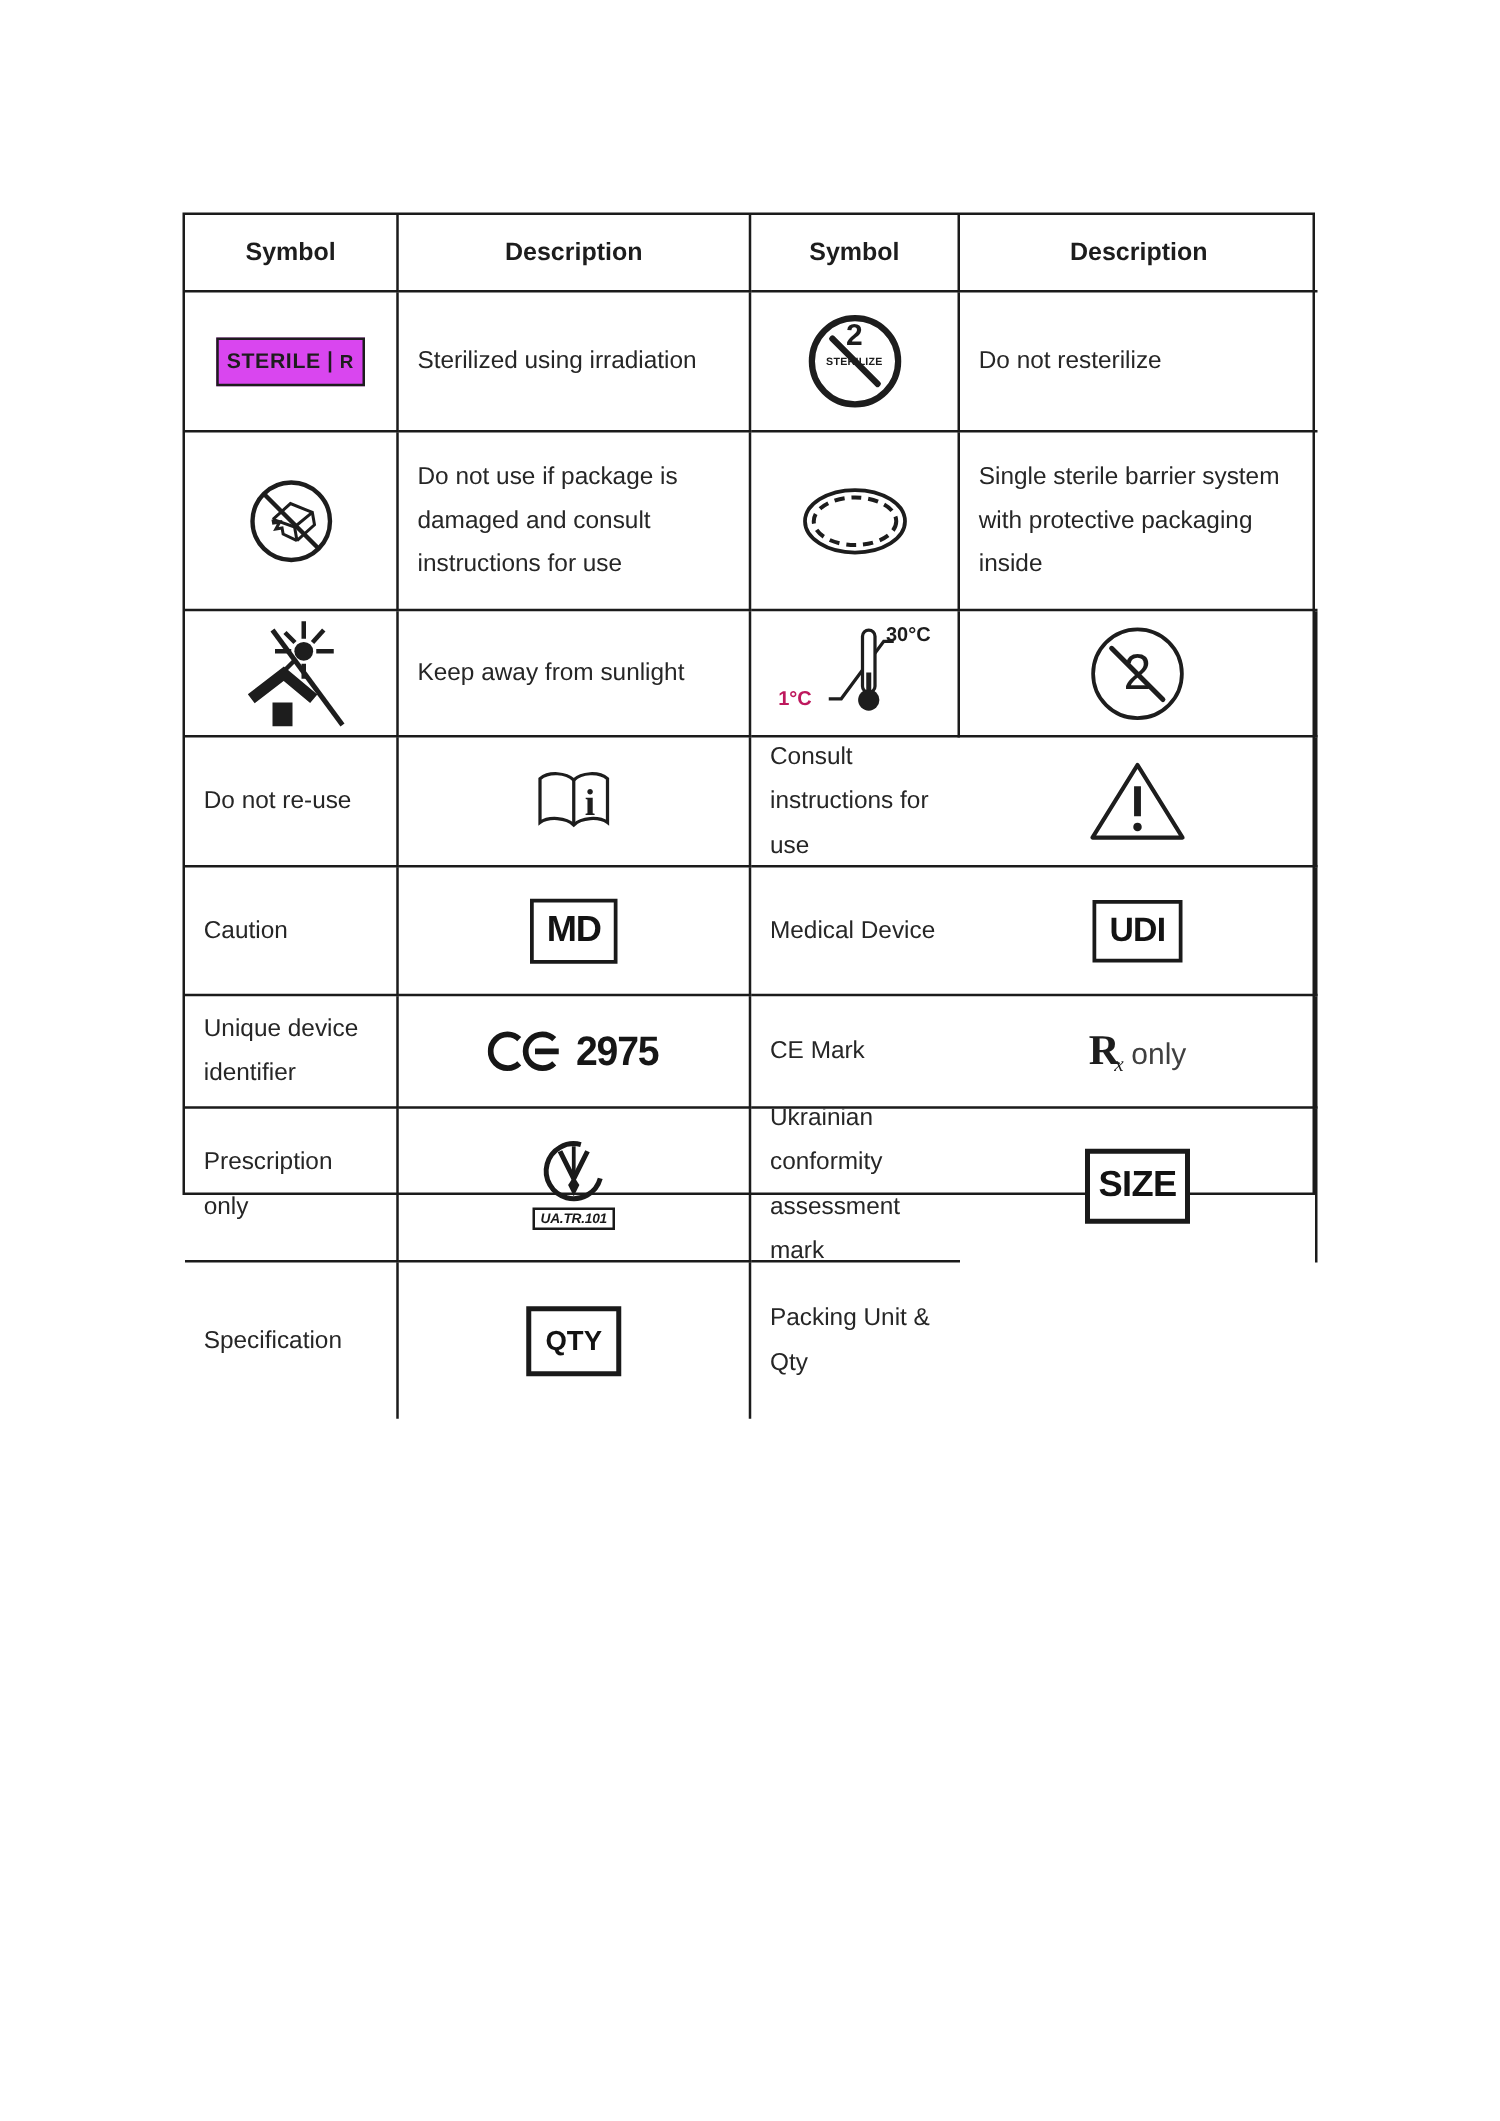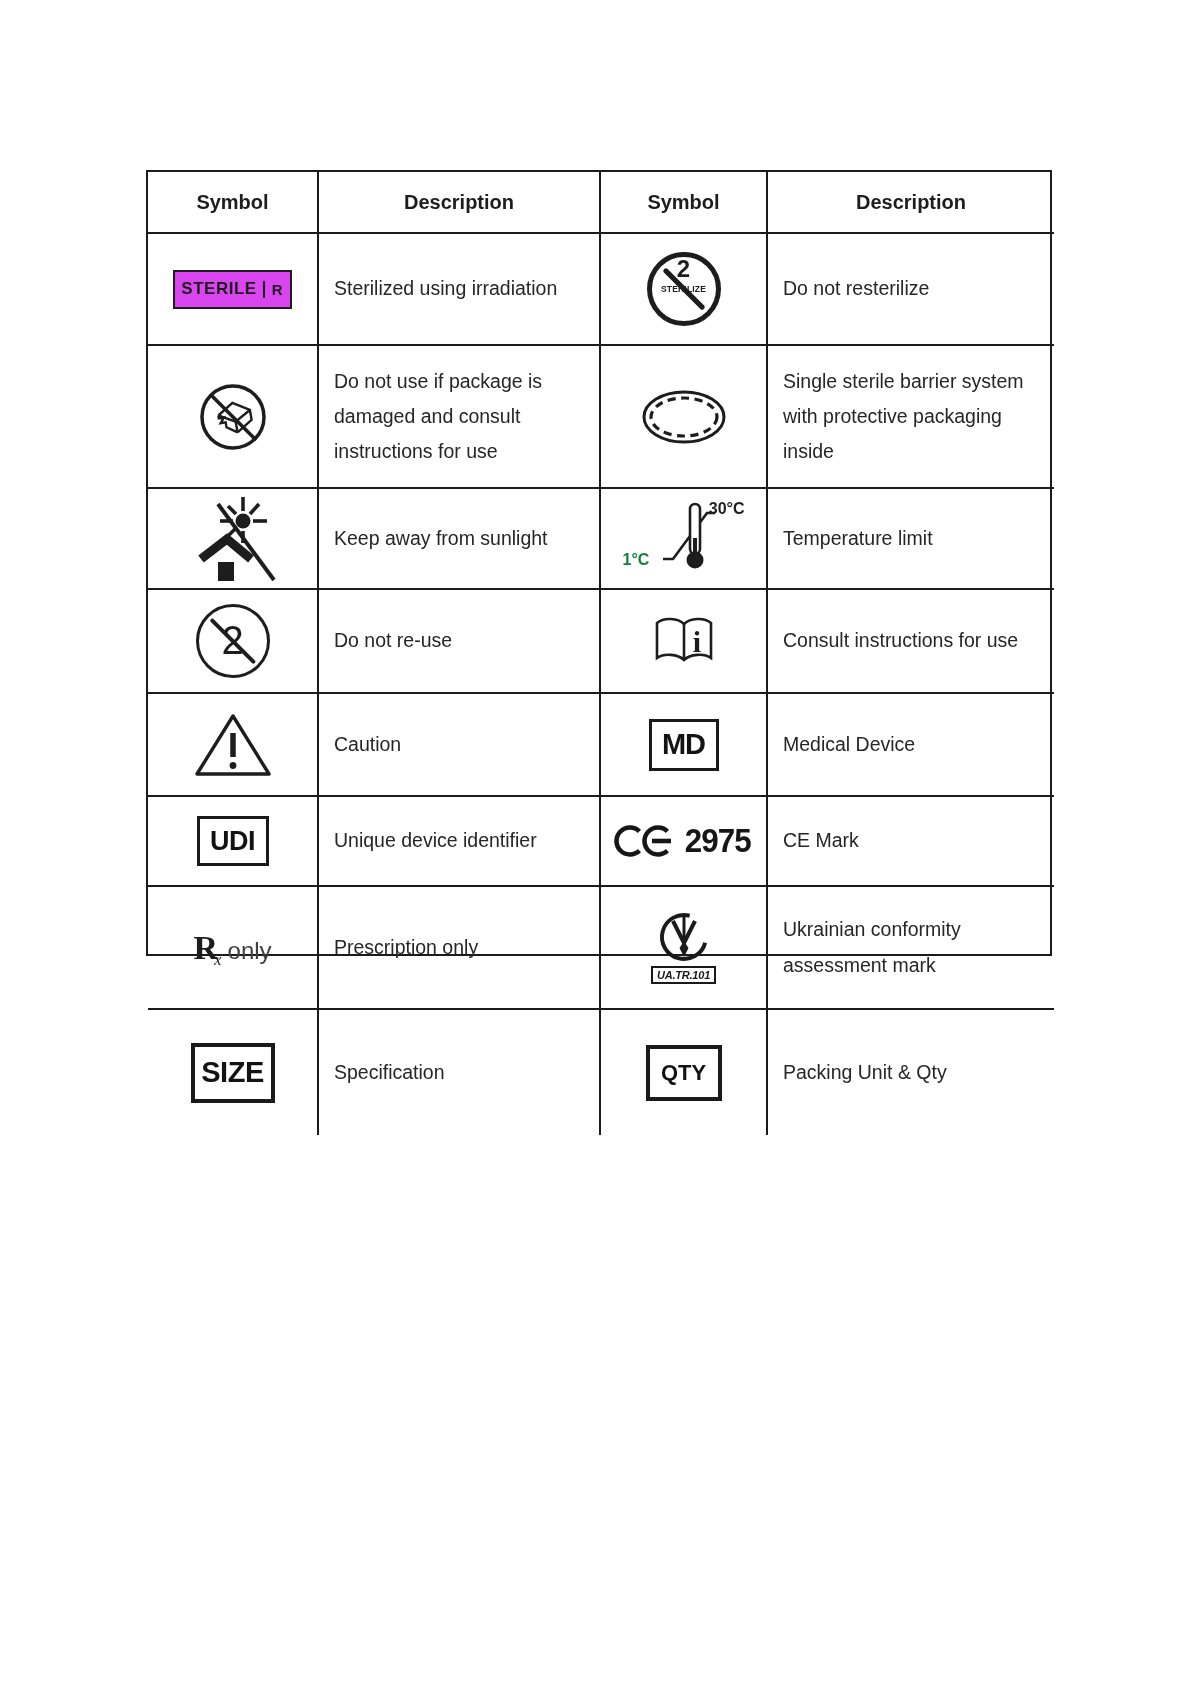--- a/index.html
+++ b/index.html
@@ -58,21 +58,21 @@
   .rx-x{font-family:"Liberation Serif", serif;font-style:italic;font-size:17px;display:inline-block;transform:translateY(6px);margin-left:-4px;}
   .rx-only{font-size:24px;margin-left:6px;font-weight:400;color:#404040;}
 
   
   .ce-wrap{display:flex;align-items:center;gap:5px;}
   .ce-num{font-size:33px;font-weight:bold;letter-spacing:-1px;color:#161616;transform:scaleX(.95);}
 
   
   .temp{position:relative;width:122px;height:86px;}
   .temp .tmax{position:absolute;top:4px;right:0;font-size:16px;font-weight:bold;color:#1d1d1d;}
-  .temp .tmin{position:absolute;bottom:13px;left:0;font-size:16px;font-weight:bold;color:#15803d;}
+  .temp .tmin{position:absolute;bottom:13px;left:0;font-size:16px;font-weight:bold;color:#be185d;}
 
   
   .uamark{display:flex;flex-direction:column;align-items:center;text-align:right;}
   .ua-box{margin-top:3px;border:2.5px solid #1a1a1a;padding:1px 4px;font-size:11px;font-weight:bold;font-style:italic;color:#1a1a1a;letter-spacing:-.2px;}
 
   svg{display:block;}
 </style>
 </head>
 <body>
 
@@ -144,21 +144,20 @@
         <svg width="122" height="86" viewBox="0 0 122 86">
           <polyline points="40,63 50,63 84,17 92,17" fill="none" stroke="#1d1d1d" stroke-width="2.6"></polyline>
           <rect x="67" y="8" width="10" height="50" rx="5" fill="#ffffff" stroke="#1d1d1d" stroke-width="2.6"></rect>
           <rect x="70" y="42" width="4" height="18" fill="#1d1d1d"></rect>
           <circle cx="72" cy="64" r="8.5" fill="#1d1d1d"></circle>
         </svg>
         <span class="tmax">30°C</span>
         <span class="tmin">1°C</span>
       </div>
     </div>
-    <div class="cell desc lastcol">Temperature limit</div>
 
     <div class="cell sym">
       <div class="circ noreuse">
         <span class="n2">2</span>
         <span class="slash"></span>
       </div>
     </div>
     <div class="cell desc">Do not re-use</div>
     <div class="cell sym">
       <svg width="66" height="54" viewBox="0 0 66 54">

